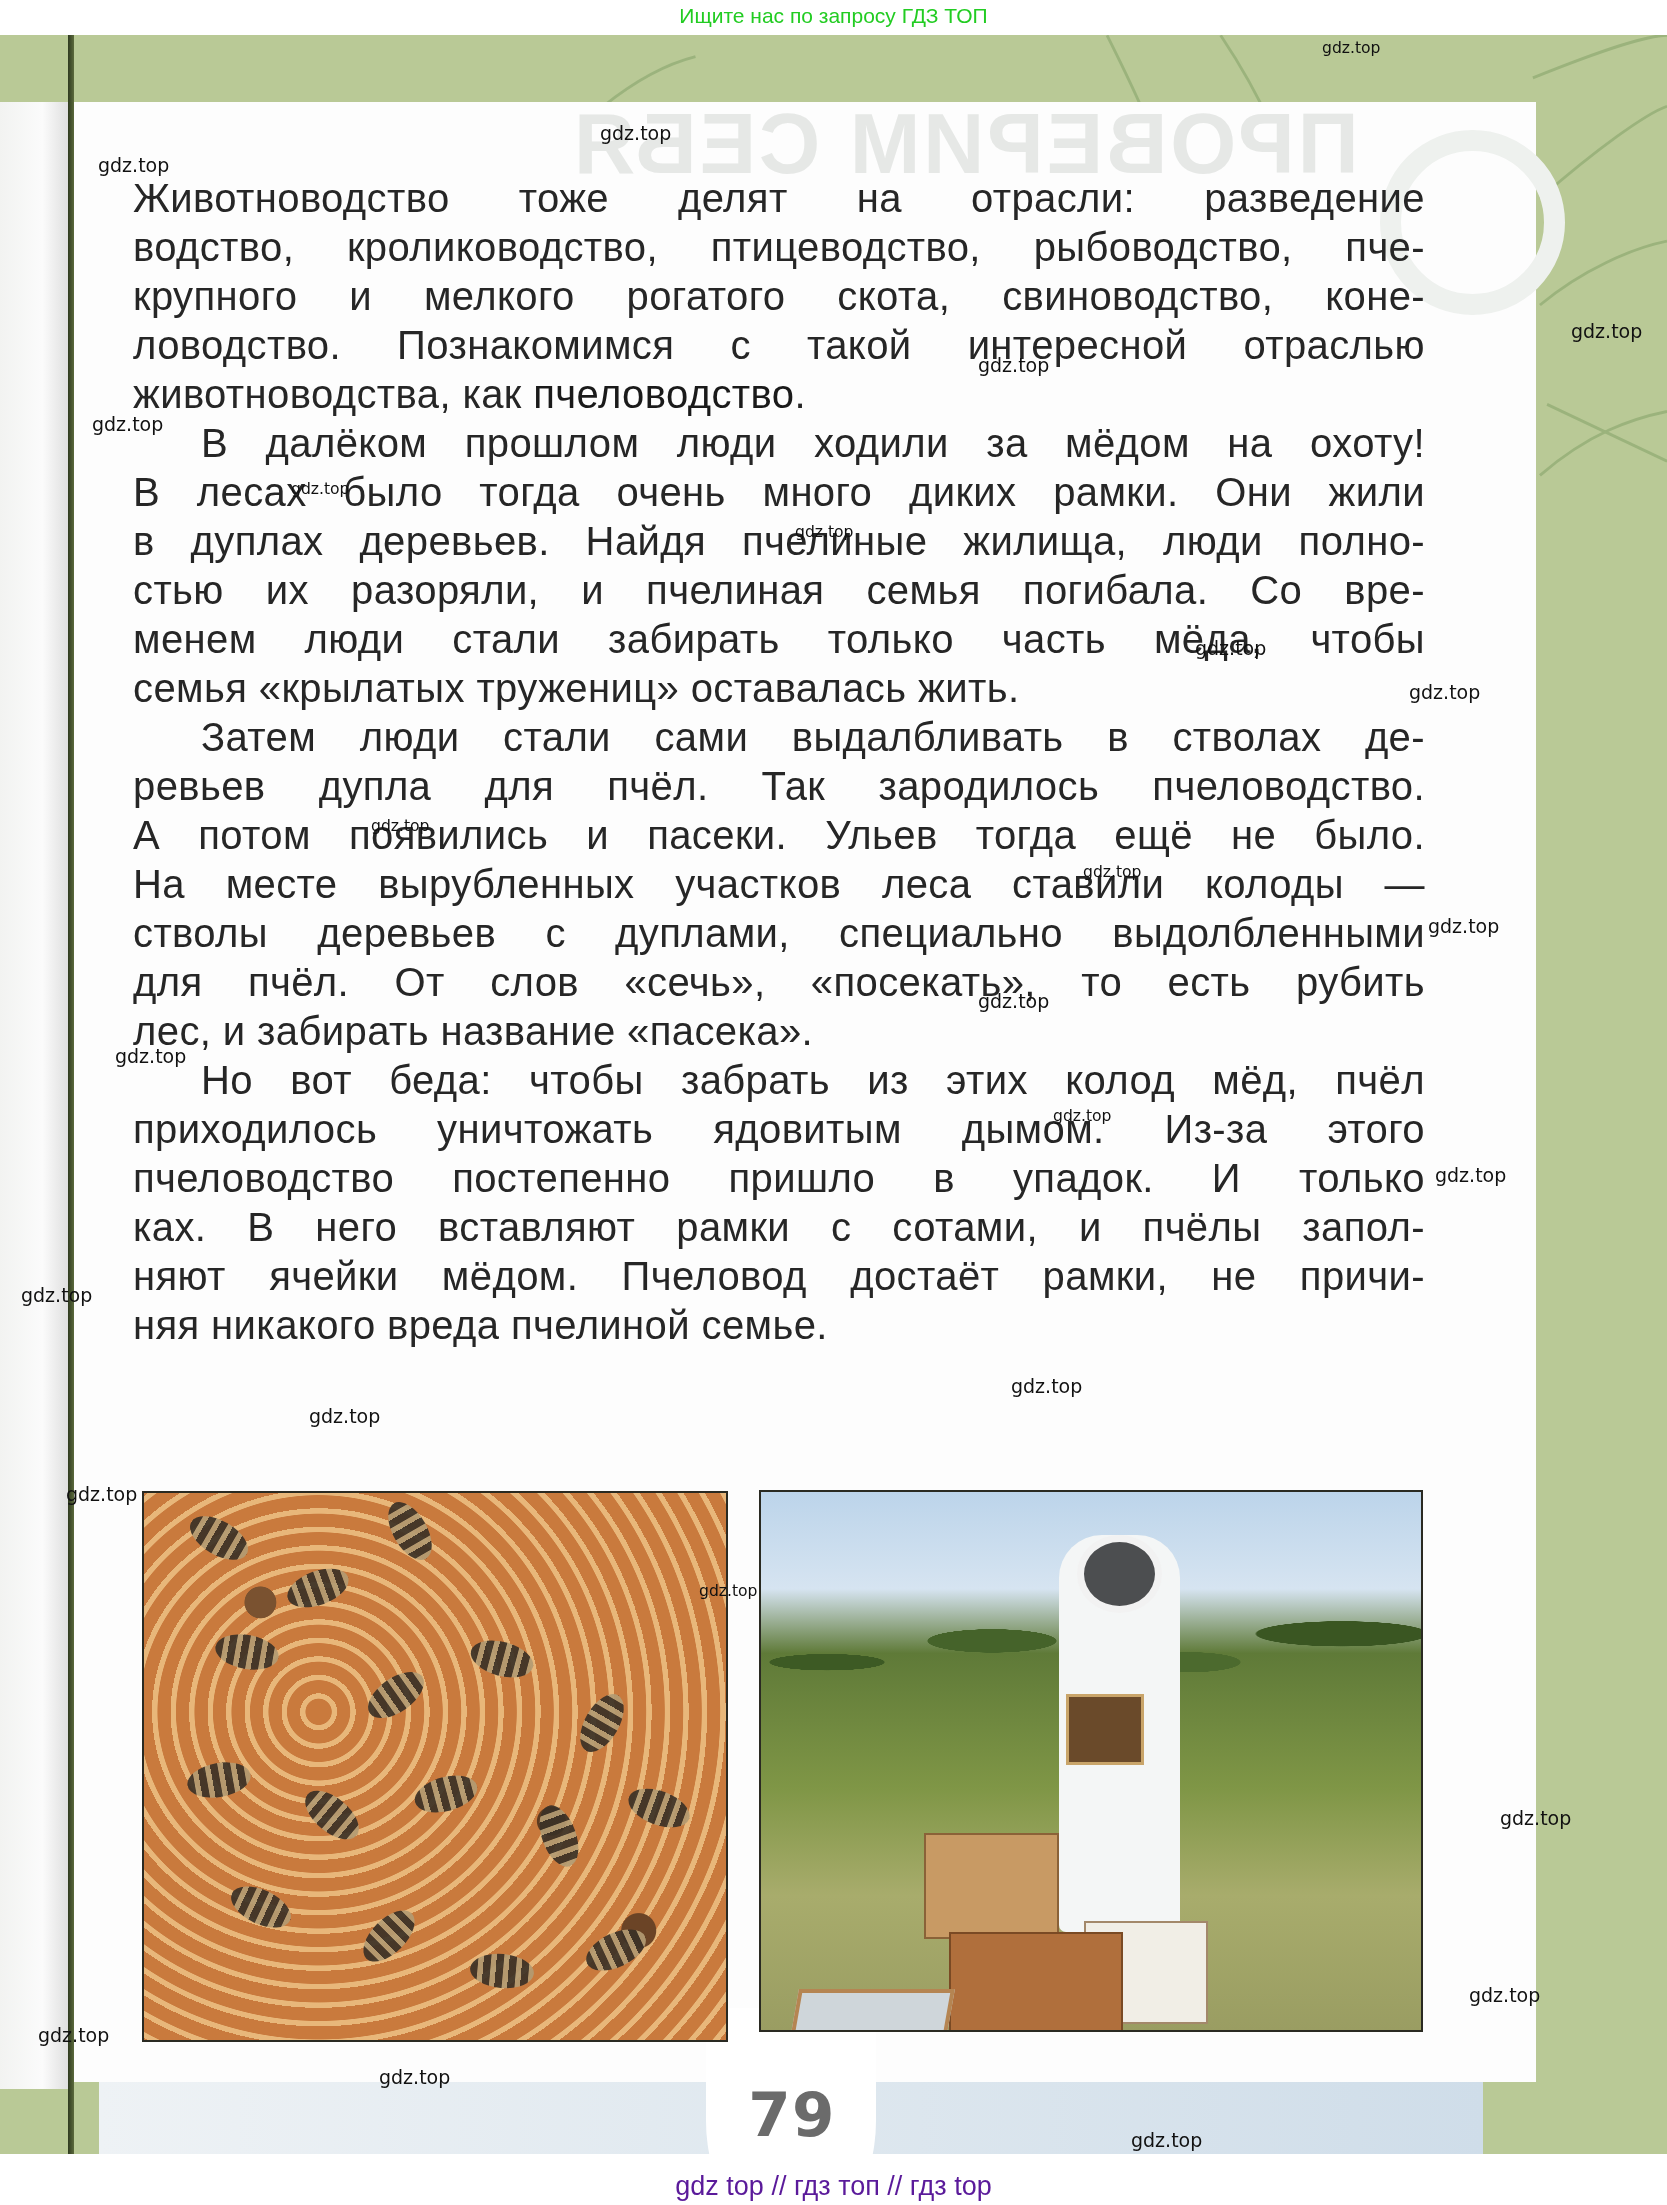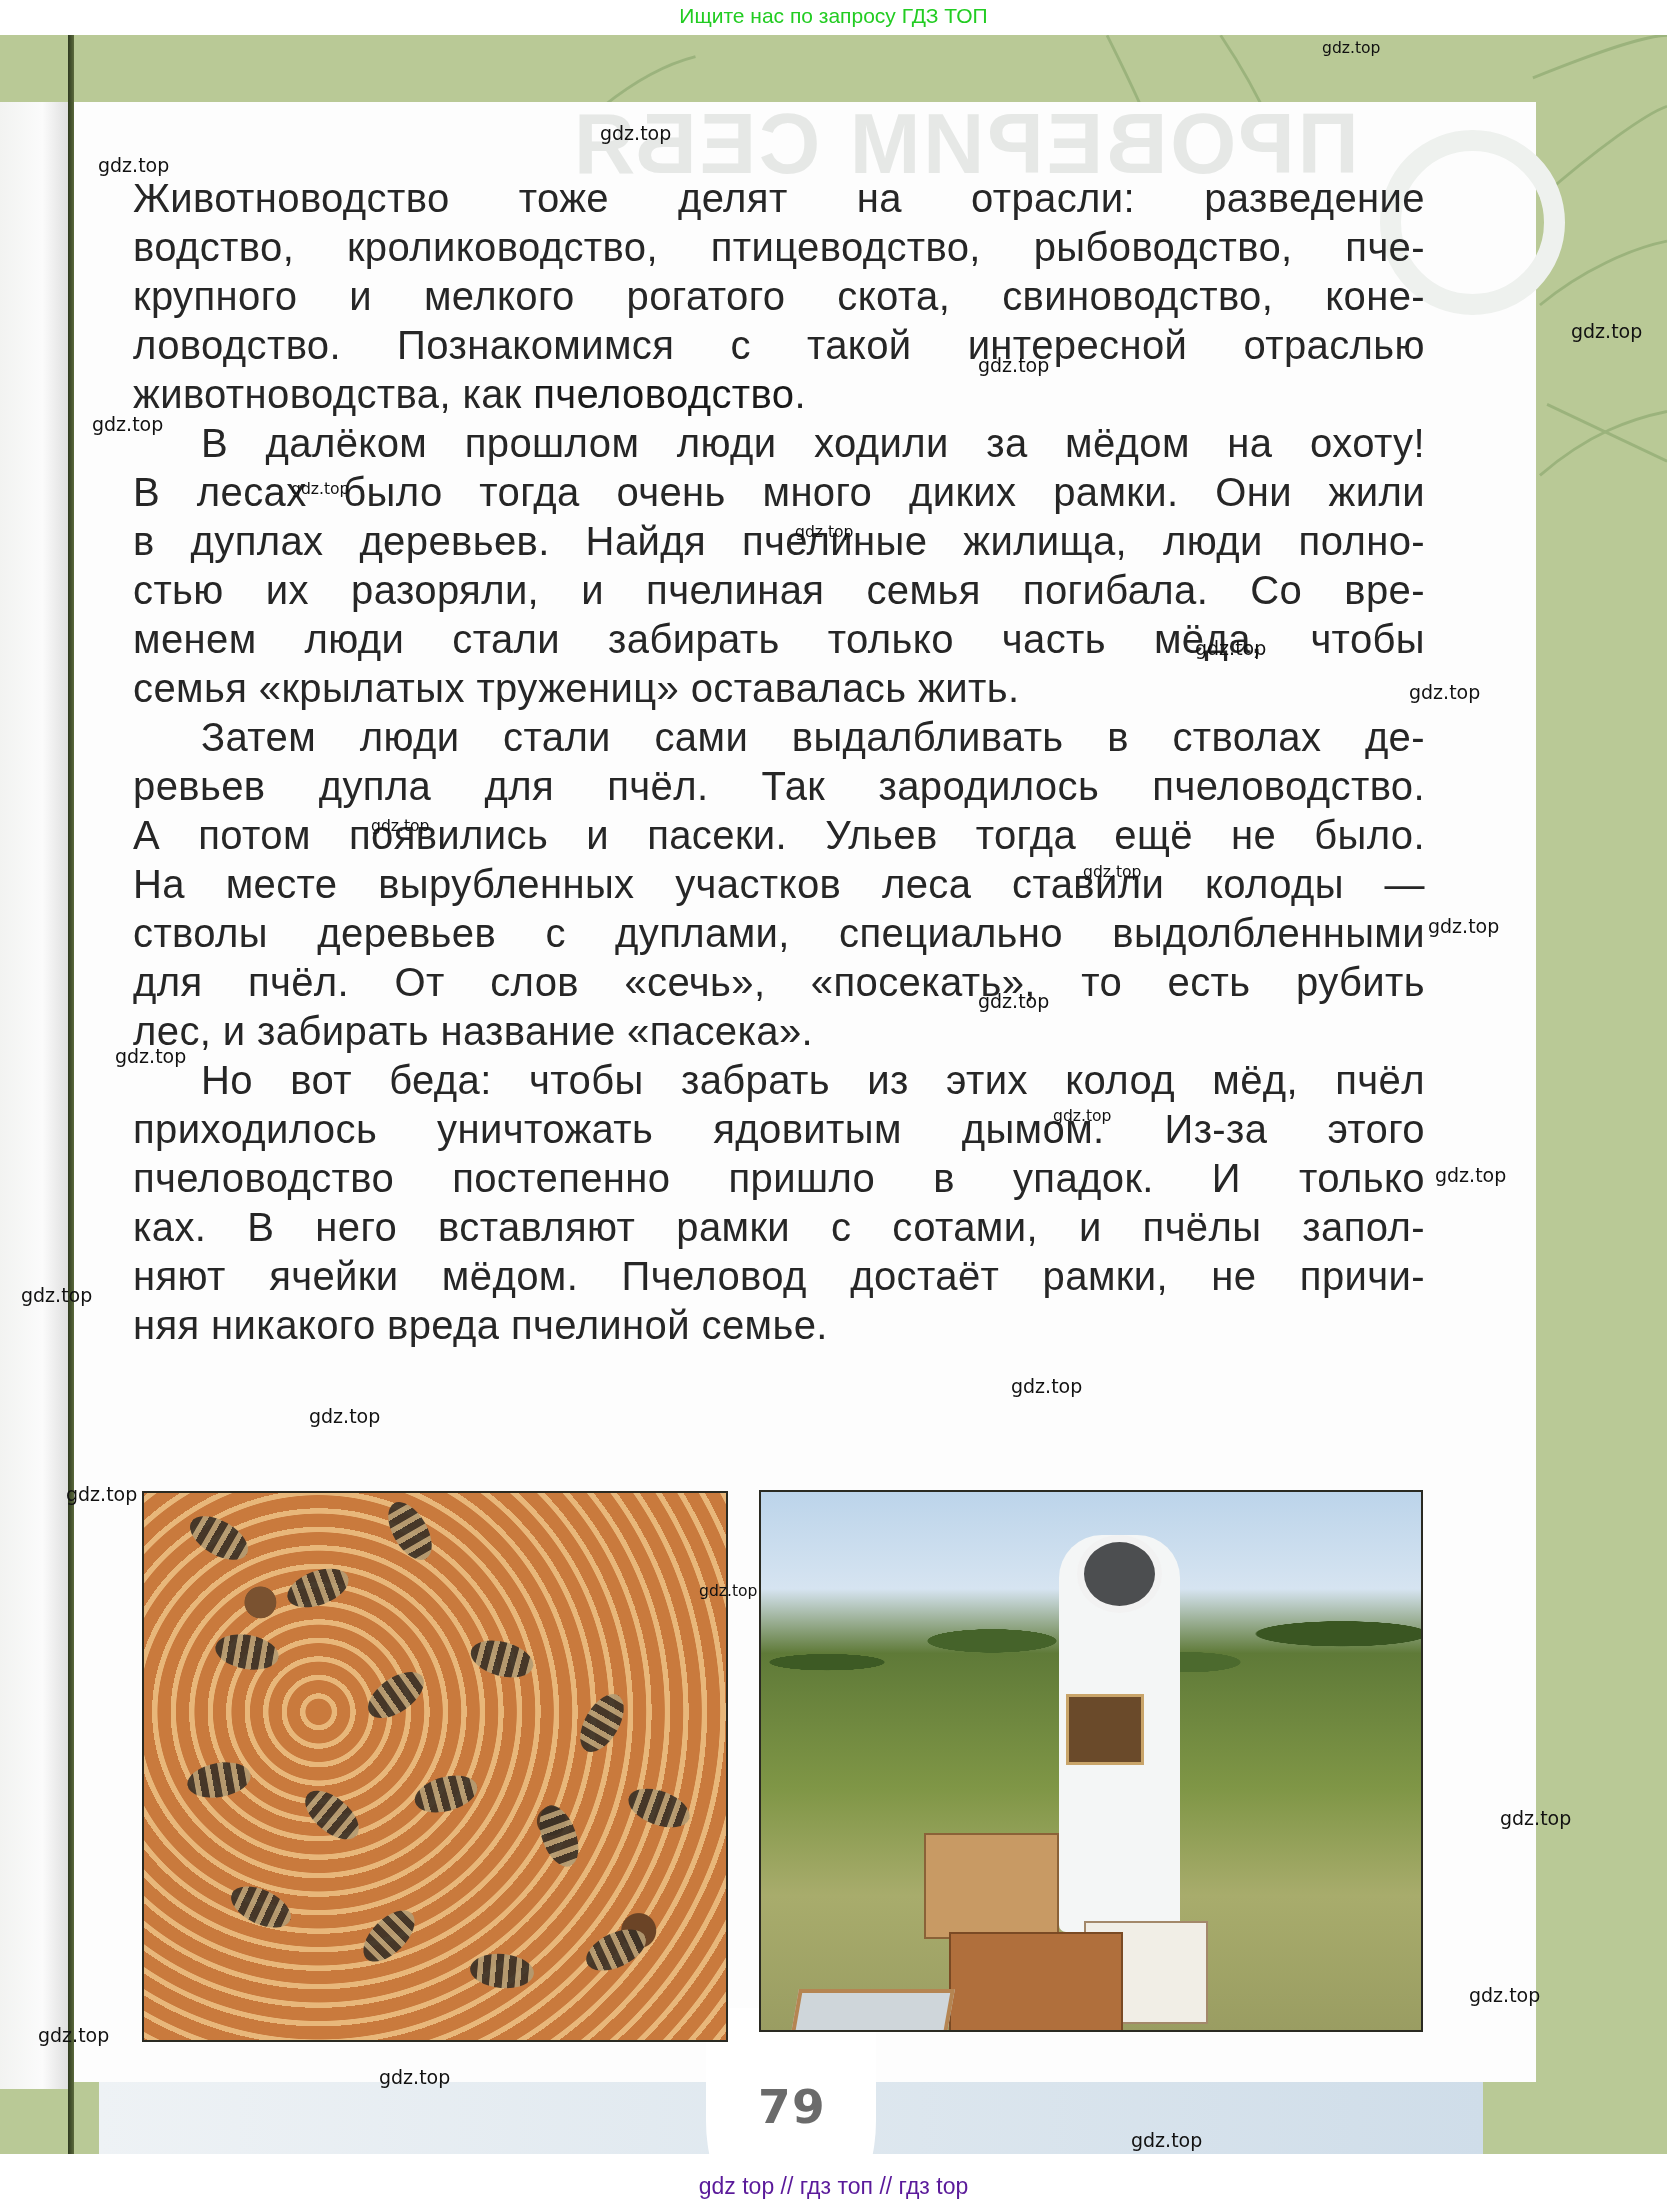--- a/index.html
+++ b/index.html
@@ -47,21 +47,21 @@
     .blue-strip {
       position: absolute; left: 99px; top: 2000px; width: 1384px; height: 170px;
       background: linear-gradient(90deg, #eef2f5 0%, #dfe8ef 50%, #cfdde9 100%);
     }
     .tab {
       position: absolute; left: 706px; top: 1973px; width: 170px; height: 234px;
       background: #ffffff; border-radius: 0 0 85px 85px / 0 0 121px 121px;
     }
     .page-number {
       position: absolute; left: 735px; top: 2044px; width: 114px;
-      text-align: center; font-size: 47px; font-weight: bold; color: #6b6b6b;
+      text-align: center; font-size: 61px; font-weight: bold; color: #6b6b6b;
       font-family: "DejaVu Sans", sans-serif; letter-spacing: 1.4px;
     }
     .text-block {
       position: absolute; left: 133px; top: 139px; width: 1292px;
       font-size: 40px; line-height: 49px; color: #262626;
       font-family: "Liberation Sans", sans-serif;
       letter-spacing: 0.4px;
     }
     .line {
       display: block; text-align: justify; text-align-last: justify;
@@ -115,21 +115,21 @@
     .hive2 { position: absolute; left: 188px; top: 440px; width: 174px; height: 128px; background: #b06f3c; border: 2.1px solid #7a4a24; }
     .hive3 { position: absolute; left: 323px; top: 429px; width: 124px; height: 103px; background: #f1eee6; border: 2.1px solid #a3886a; }
     .lid   { position: absolute; left: 32px; top: 497px; width: 156px; height: 67px; background: #cfd6da; border: 4.3px solid #b58552; transform: skewX(-10deg); }
     .watermark {
       position: absolute; font-size: 19px; color: #111111;
       font-family: "DejaVu Sans", sans-serif; white-space: nowrap;
     }
     .bottom-banner {
       position: absolute; left: 0; top: 2154px; width: 1667px; height: 51px;
       background: #ffffff; text-align: center;
-      color: #5a1a9a; font-size: 23px; line-height: 64px;
+      color: #5a1a9a; font-size: 27px; line-height: 64px;
       font-family: "Liberation Sans", sans-serif;
     }
   </style>
 </head>
 <body>
 
 <div class="top-banner">
   <span>Ищите нас по запросу ГДЗ ТОП</span>
 </div>
 

